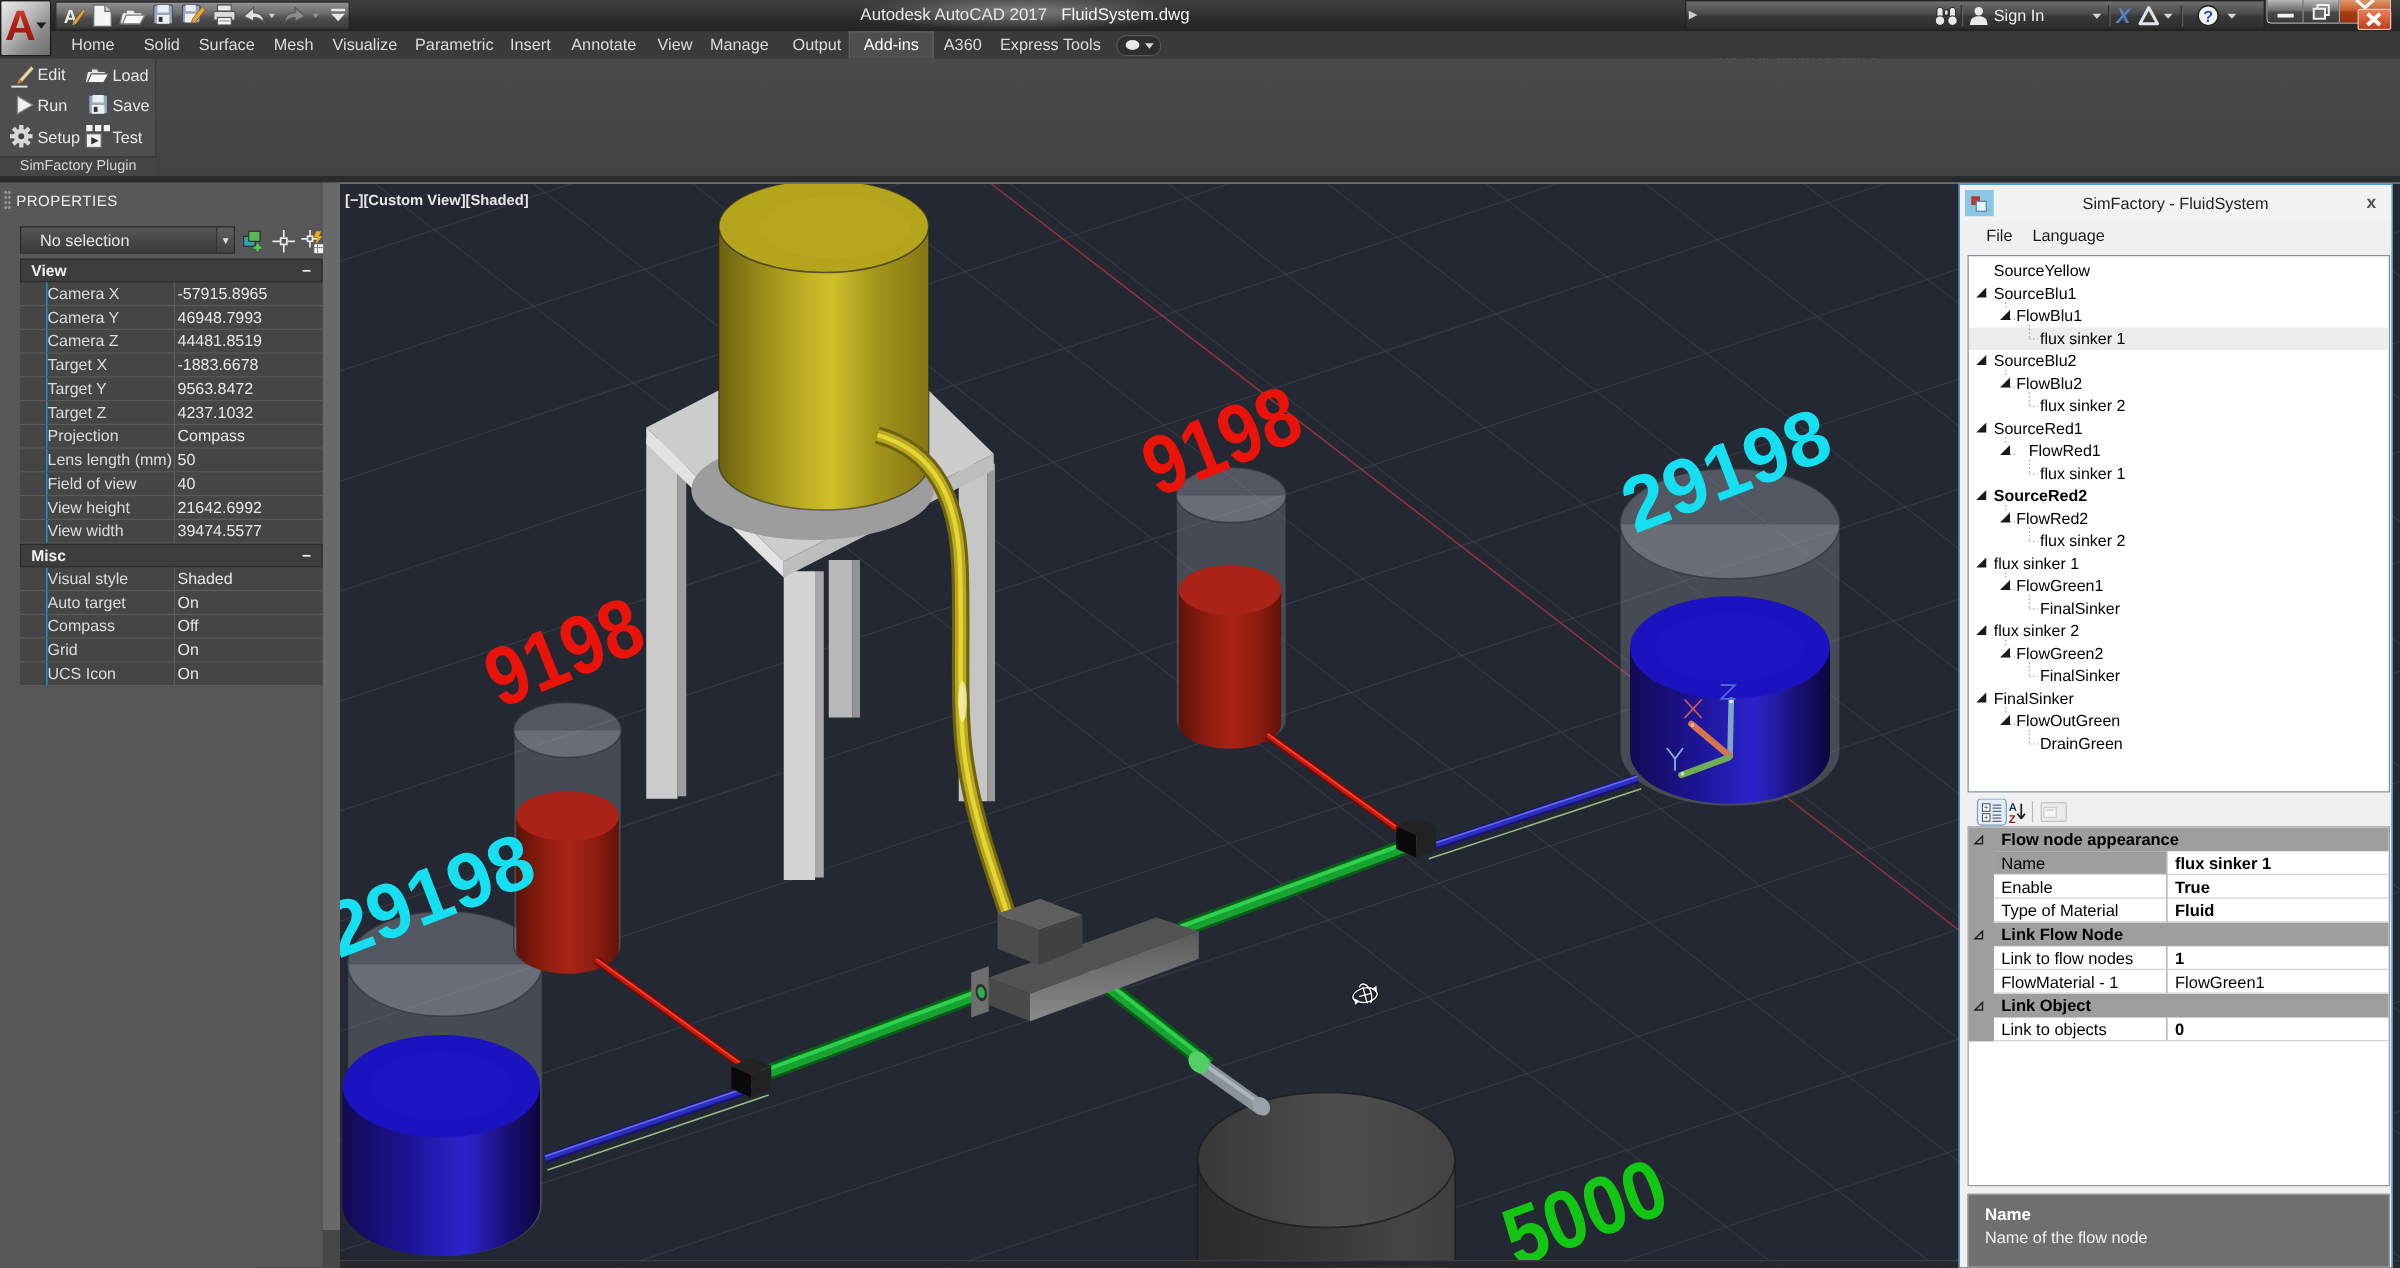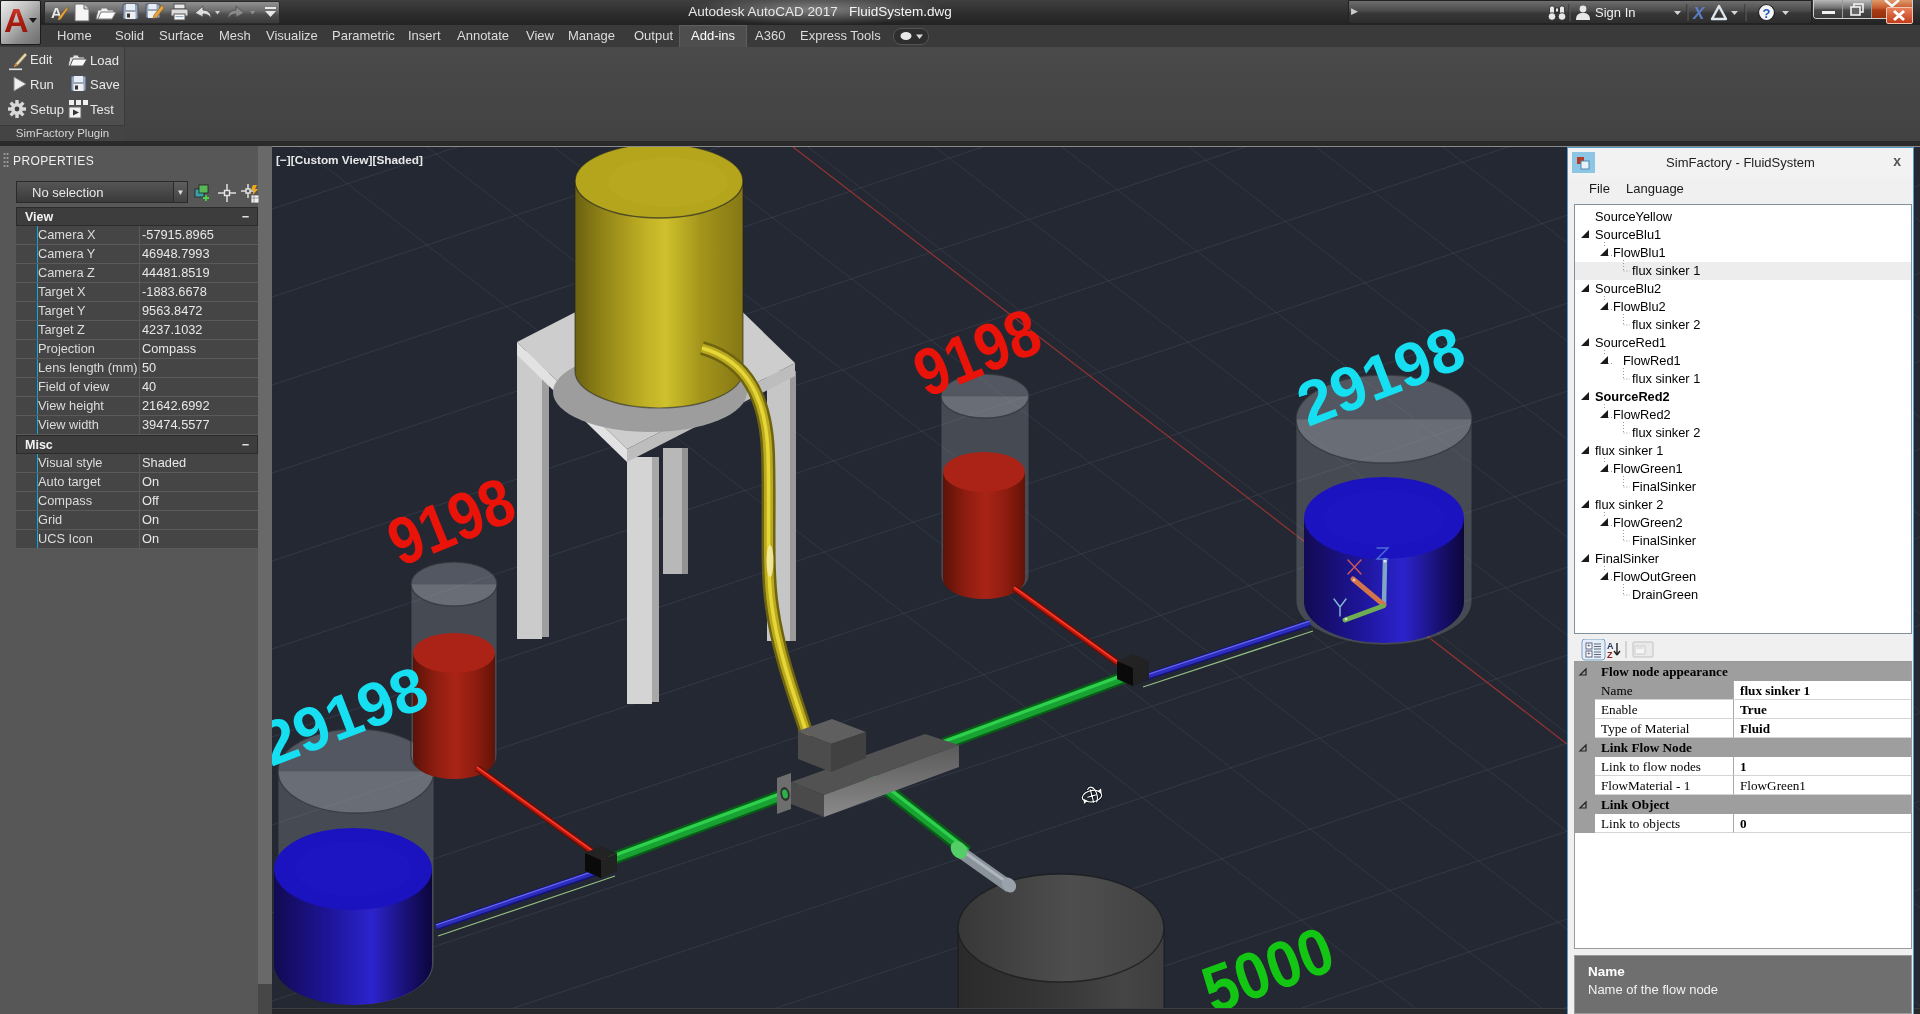--- a/index.html
+++ b/index.html
@@ -45,21 +45,21 @@
 #simtitle{position:absolute;left:0;top:0;width:345px;height:29px;background:#f2f2f2;}
 #simicon{position:absolute;left:4px;top:4px;width:23px;height:21px;background:#8dc5e4;}
 #simtitletext{position:absolute;left:0;top:7px;width:345px;text-align:center;font-size:13px;color:#222;}
 #simclose{position:absolute;right:12px;top:5px;color:#555;font-size:14px;font-weight:bold;}
 #simmenu{position:absolute;left:0;top:29px;width:345px;height:24px;background:#f0f0f0;color:#1a1a1a;}
 #tree{position:absolute;left:6px;top:56px;width:338px;height:430px;background:#fff;border:1px solid #82909c;overflow:hidden;}
 .trow{position:absolute;left:0;width:336px;height:18px;line-height:18px;color:#000;font-size:12.8px;white-space:nowrap;}
 .trow.sel{background:#ededed;}
 
 #pgtoolbar{position:absolute;left:6px;top:491px;width:338px;height:22px;background:#f0f0f0;}
-#pgrid{position:absolute;left:6px;top:513px;width:338px;height:288px;background:#fff;border:1px solid #9a9a9a;overflow:hidden;font-size:13.2px;font-family:Liberation Serif, serif;}
+#pgrid{position:absolute;left:6px;top:513px;width:338px;height:288px;background:#fff;border:1px solid #9a9a9a;overflow:hidden;font-size:13.2px;}
 .pgcat{position:absolute;left:0;width:336px;height:19px;background:#9e9e9e;color:#000;font-weight:bold;line-height:19px;}
 .pgrow{position:absolute;left:0;width:336px;height:19px;line-height:19px;}
 .pggutter{position:absolute;left:0;top:0;width:20px;height:19px;background:#9e9e9e;}
 .pglbl{position:absolute;left:20px;top:0;width:138px;height:19px;border-bottom:1px solid #d4d4d4;padding-left:6px;color:#000;}
 .pgval{position:absolute;left:158px;top:0;width:178px;height:19px;border-bottom:1px solid #d4d4d4;border-left:1px solid #a8a8a8;padding-left:6px;color:#000;}
 #pgdesc{position:absolute;left:6px;top:807px;width:338px;height:59px;background:#6f6f6f;border:1px solid #9a9a9a;color:#fff;}
 </style>
 </head>
 <body>
 

